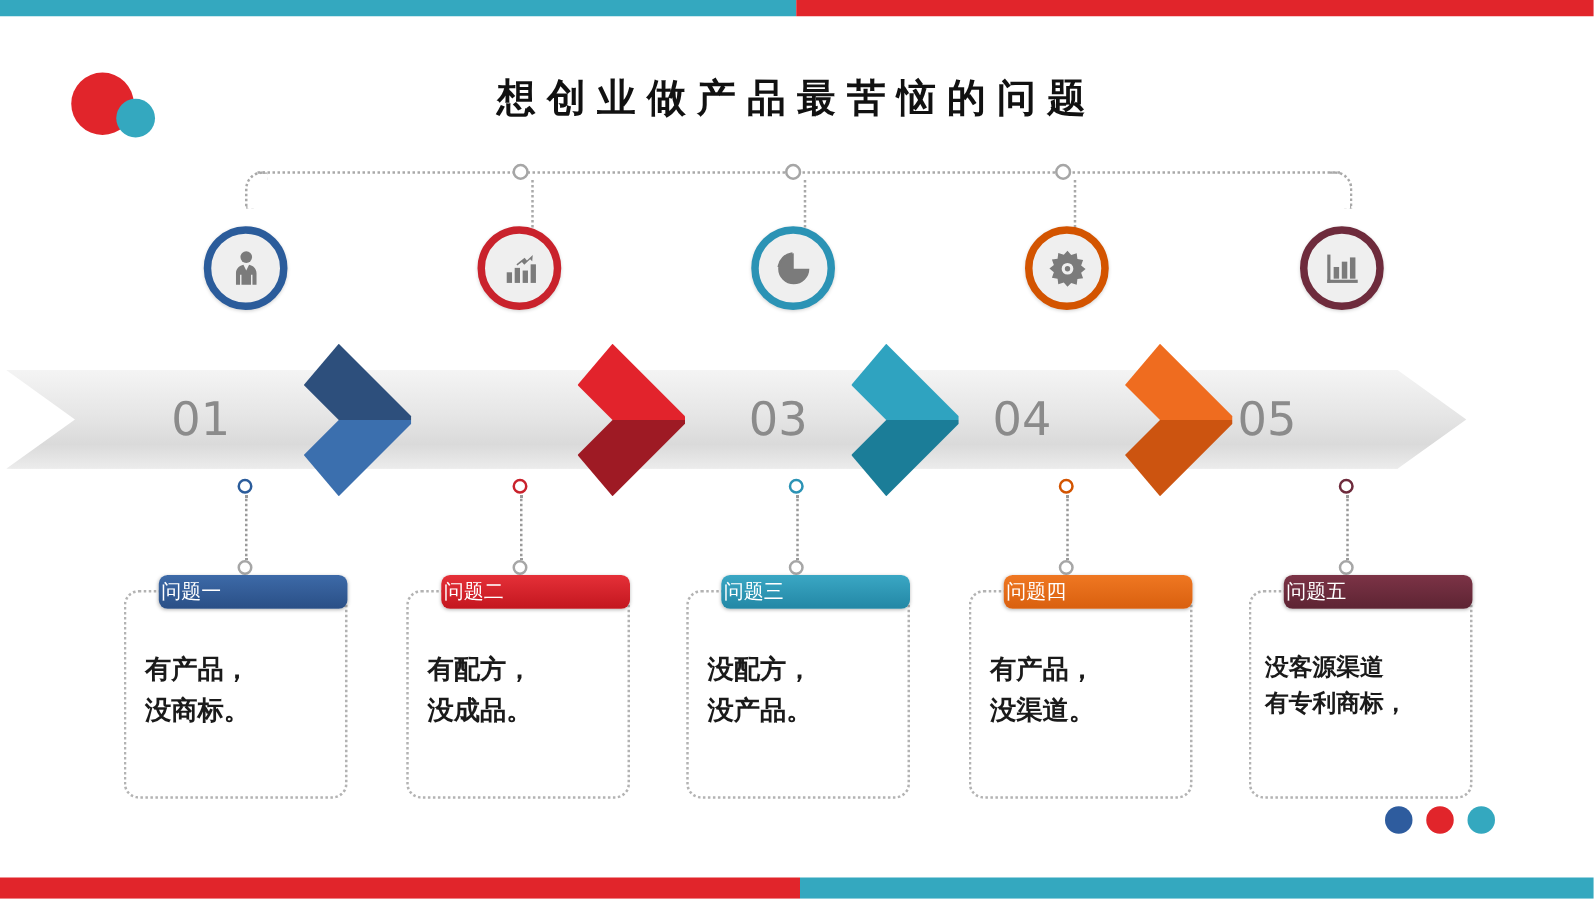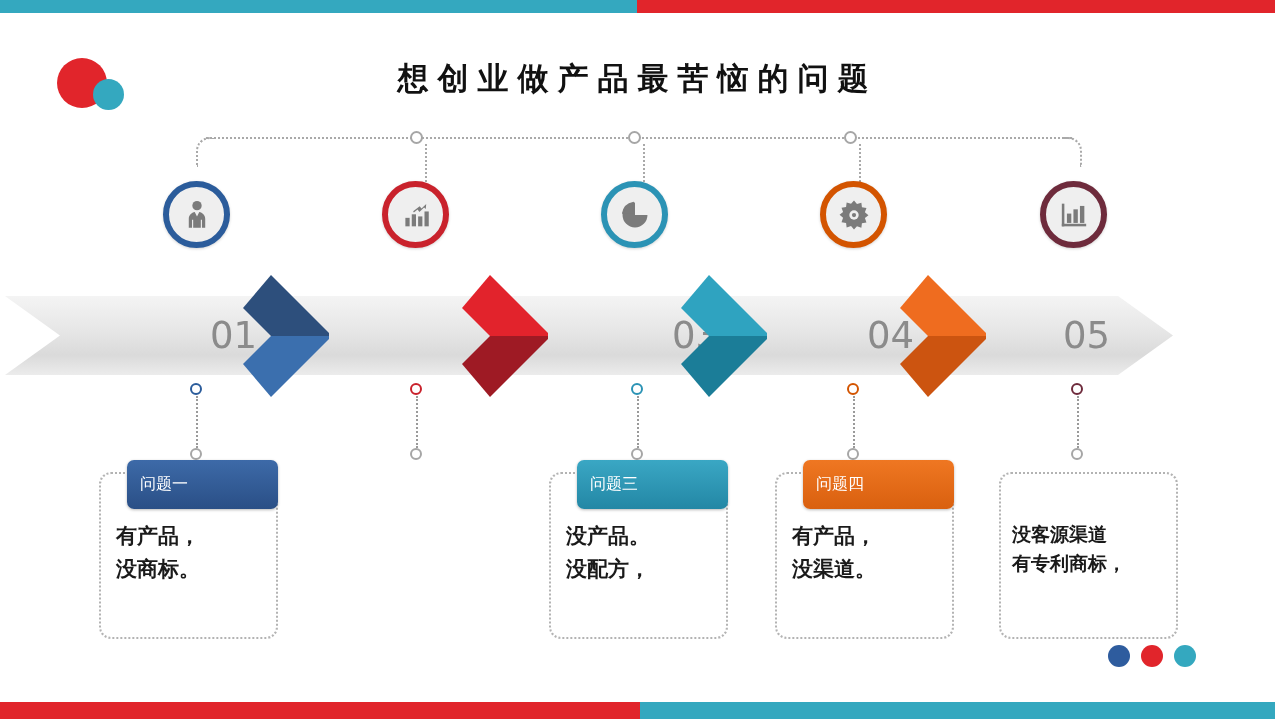--- a/index.html
+++ b/index.html
@@ -52,21 +52,21 @@
                 box-shadow: 0 1px 3px rgba(0,0,0,.18); }
   .iconcircle svg { width: 34px; height: 34px; fill: #7b7b7b; }
 
   
   .banner { position: absolute; left: 5px; top: 296px; width: 1168px; height: 79px; }
   .banner-shape { position: absolute; inset: 0;
       background: linear-gradient(180deg,#f4f4f4 0%,#e6e6e6 45%,#dadada 75%,#ececec 100%);
       clip-path: polygon(0 0, 1113px 0, 1168px 39.5px, 1113px 79px, 0 79px, 55px 39.5px);
       filter: drop-shadow(0 2px 2px rgba(0,0,0,.30)); }
   .bannernum { position: absolute; top: 296px; width: 120px; height: 79px;
-               line-height: 79px; text-align: right;
+               line-height: 79px; text-align: left;
                font-size: 37px; color: #8b8b8b; font-weight: normal;
                font-family: "DejaVu Sans", sans-serif; }
 
   
   .chev { position: absolute; top: 275px; width: 108px; height: 122px; }
   .chev .half { position: absolute; left: 0; width: 108px; height: 61px; }
   .chev .half.top { top: 0; clip-path: polygon(28px 0, 86px 58px, 86px 61px, 28px 61px, 0 33px); }
   .chev .half.bot { top: 61px; clip-path: polygon(28px 0, 86px 0, 86px 3px, 28px 61px, 0 28px); }
 
   
@@ -75,23 +75,23 @@
                       border-radius: 50%; background: #fff; }
   .lowconn .line { position: absolute; left: 6px; top: 13px; width: 0; height: 52px;
                    border-left: 2px dotted #9a9a9a; }
   .lowconn .dot-bot { position: absolute; left: 0; top: 65px; width: 12px; height: 12px;
                       border: 2px solid #a6a6a6; border-radius: 50%; background: #fff; }
 
   
   .cardwrap { position: absolute; top: 472px; width: 179px; height: 167px; }
   .card-dash { position: absolute; left: 0; top: 0; width: 179px; height: 167px;
                border: 2px dotted #b3b3b3; border-radius: 12px; background: #fff; }
-  .card-head { position: absolute; left: 28px; top: -12px; width: 151px; height: 49px;
+  .card-head { position: absolute; left: 28px; top: -12px; width: 151px; height: 27px;
                border-radius: 7px; color: #fff; font-size: 16px;
-               display: flex; align-items: center; padding-left: 13px;
+               display: flex; align-items: center; padding-left: 2px;
                box-shadow: 0 1px 3px rgba(0,0,0,.28); }
   .card-body { position: absolute; left: 17px; top: 48px; width: 160px;
                font-size: 21px; font-weight: bold; color: #1a1a1a; line-height: 1.55; }
   .card-body .ln { display: block; white-space: nowrap; }
 
   
   .botdots { position: absolute; left: 1108px; top: 645px; display: flex; gap: 11px; }
   .botdots span { width: 22px; height: 22px; border-radius: 50%; display: block; }
 </style>
 </head>
@@ -219,41 +219,50 @@
 
   <div class="cardwrap" style="left:99px">
     <div class="card-dash"></div>
     <div class="card-head" style="background:linear-gradient(180deg,#3d6aa8,#2a4f86)">问题一</div>
     <div class="card-body">
       <span class="ln">有产品，</span>
       <span class="ln">没商标。</span>
     </div>
   </div>
 
+  <div class="cardwrap" style="left:325px">
+    <div class="card-dash"></div>
+    <div class="card-head" style="background:linear-gradient(180deg,#e53038,#c3161f)">问题二</div>
+    <div class="card-body">
+      <span class="ln">有配方，</span>
+      <span class="ln">没成品。</span>
+    </div>
+  </div>
 
   <div class="cardwrap" style="left:549px">
     <div class="card-dash"></div>
     <div class="card-head" style="background:linear-gradient(180deg,#3aa7c4,#2387a5)">问题三</div>
     <div class="card-body">
+      <span class="ln">没配方，</span>
       <span class="ln">没产品。</span>
-      <span class="ln">没配方，</span>
     </div>
   </div>
 
   <div class="cardwrap" style="left:775px">
     <div class="card-dash"></div>
     <div class="card-head" style="background:linear-gradient(180deg,#ef7722,#d9600f)">问题四</div>
     <div class="card-body">
       <span class="ln">有产品，</span>
       <span class="ln">没渠道。</span>
     </div>
   </div>
 
   <div class="cardwrap" style="left:999px">
     <div class="card-dash"></div>
+    <div class="card-head" style="background:linear-gradient(180deg,#7c3346,#5d2433)">问题五</div>
     <div class="card-body" style="left:13px;width:168px;font-size:19px">
       <span class="ln">没客源渠道</span>
       <span class="ln">有专利商标，</span>
     </div>
   </div>
 
   <div class="botdots">
     <span style="background:#2e5c9e"></span>
     <span style="background:#e1252b"></span>
     <span style="background:#34a8bf"></span>

